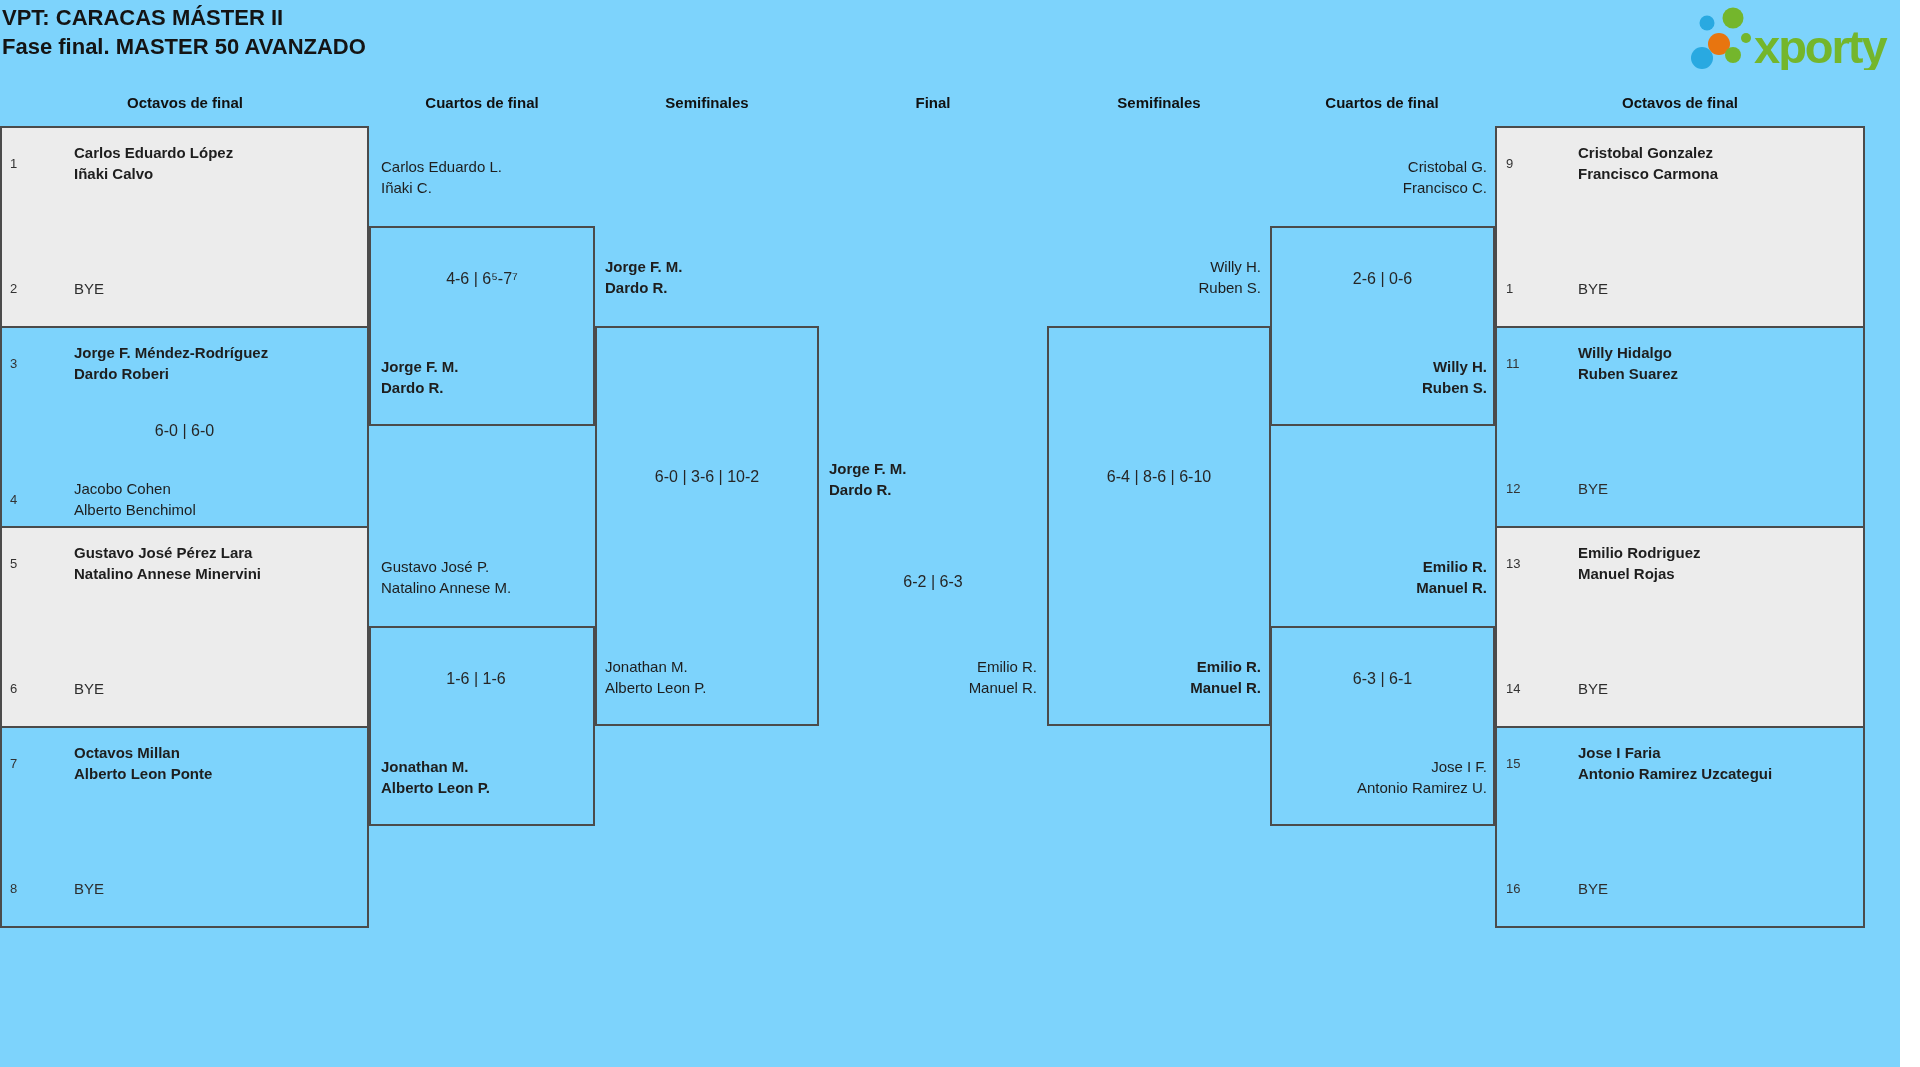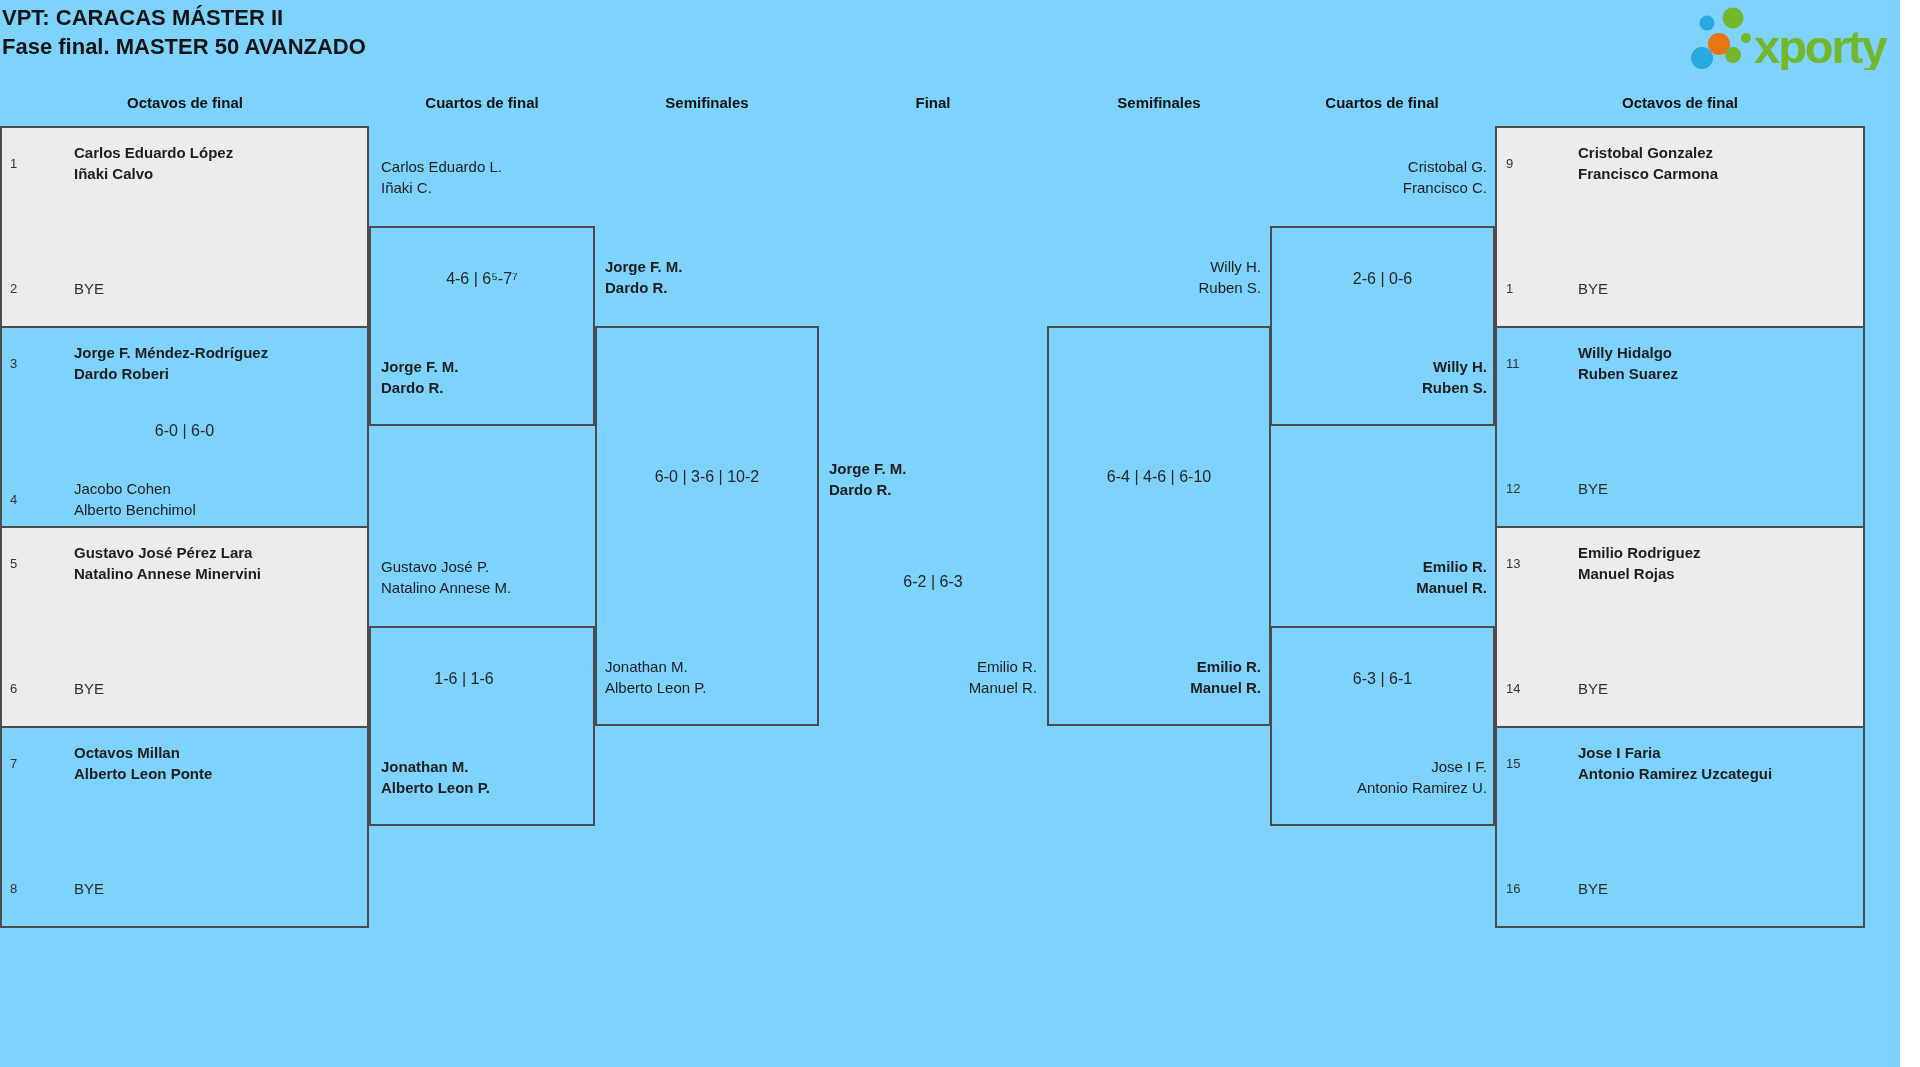--- a/index.html
+++ b/index.html
@@ -177,21 +177,21 @@
   <div class="team w" style="left:381px;top:356px">
     <div>Jorge F. M.</div>
     <div>Dardo R.</div>
   </div>
 
   <div class="box" style="left:369px;top:626px;width:226px;height:200px"></div>
   <div class="team" style="left:381px;top:556px">
     <div>Gustavo José P.</div>
     <div>Natalino Annese M.</div>
   </div>
-  <div class="score" style="left:351px;top:668px;width:226px">1-6 | 1-6</div>
+  <div class="score" style="left:363px;top:668px;width:226px">1-6 | 1-6</div>
   <div class="team w" style="left:381px;top:756px">
     <div>Jonathan M.</div>
     <div>Alberto Leon P.</div>
   </div>
 
   <div class="box" style="left:595px;top:326px;width:224px;height:400px"></div>
   <div class="team w" style="left:605px;top:256px">
     <div>Jorge F. M.</div>
     <div>Dardo R.</div>
   </div>
@@ -209,21 +209,21 @@
   <div class="team ra" style="left:827px;top:656px;width:210px">
     <div>Emilio R.</div>
     <div>Manuel R.</div>
   </div>
 
   <div class="box" style="left:1047px;top:326px;width:224px;height:400px"></div>
   <div class="team ra" style="left:1051px;top:256px;width:210px">
     <div>Willy H.</div>
     <div>Ruben S.</div>
   </div>
-  <div class="score" style="left:1047px;top:466px;width:224px">6-4 | 4-6 | 6-10</div>
+  <div class="score" style="left:1047px;top:466px;width:224px">6-4 | 8-6 | 6-10</div>
   <div class="team w ra" style="left:1051px;top:656px;width:210px">
     <div>Emilio R.</div>
     <div>Manuel R.</div>
   </div>
 
   <div class="box" style="left:1270px;top:226px;width:225px;height:200px"></div>
   <div class="team ra" style="left:1277px;top:156px;width:210px">
     <div>Cristobal G.</div>
     <div>Francisco C.</div>
   </div>

